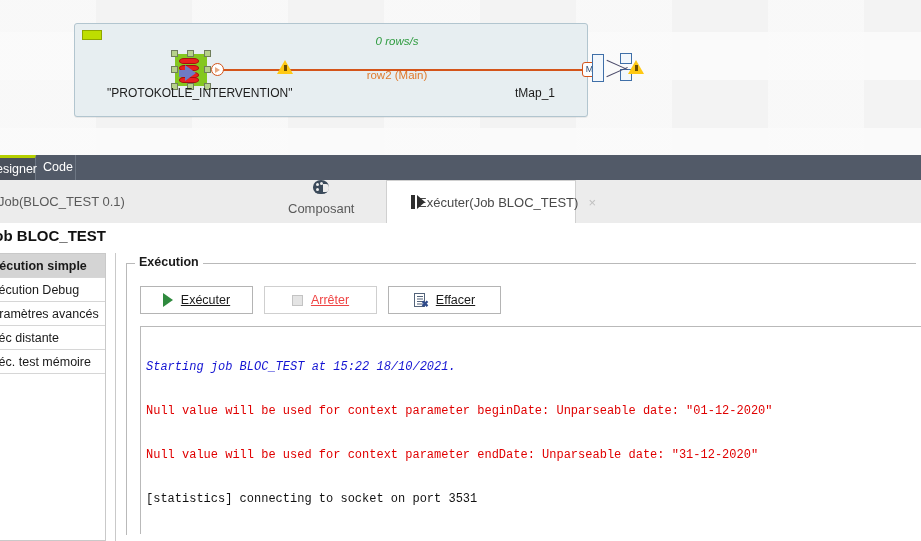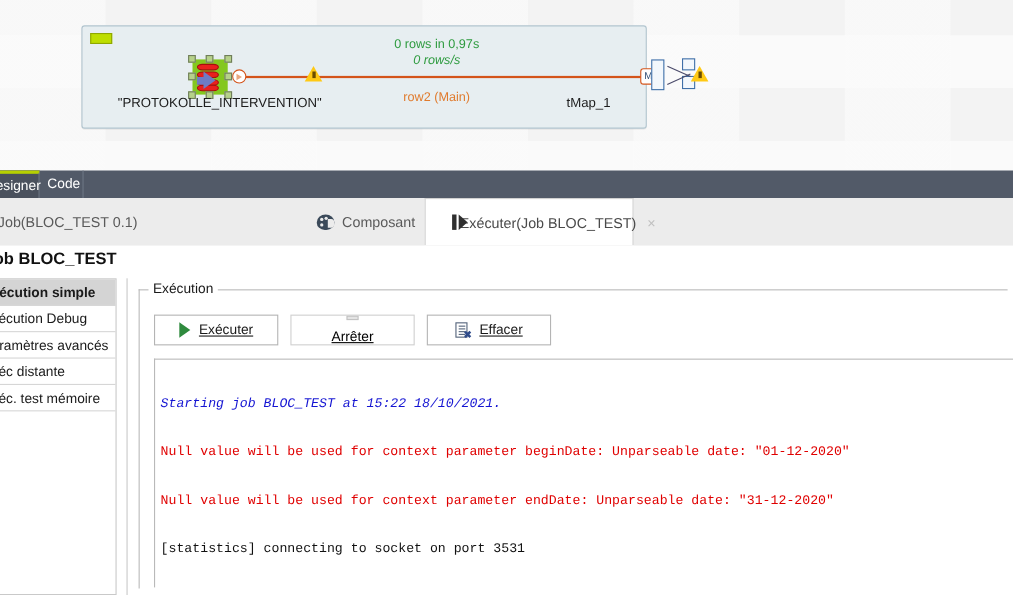--- a/index.html
+++ b/index.html
@@ -255,21 +255,21 @@
   .vtab.active {
     background:#ffffff;
     border-left:1px solid #d0d0d0;
     border-right:1px solid #d0d0d0;
     border-top:1px solid #d0d0d0;
     color:#4a4a4a;
     padding-left:24px;
   }
   .vtab-job      { left:-12px; }
   .vtab-contexts { left:122px; }
-  .vtab-composant{ left:278px; }
+  .vtab-composant{ left:278px;flex-direction:column; }
   .vtab-executer { left:386px; width:190px; }
   .vtab-close {
     color:#c0c0c0; font-size:13px; margin-left:3px;
   }
 
   .ico { display:inline-block; position:relative; }
   .ico-ctx { width:14px; height:16px; }
   .ico-ctx .sheet{
     position:absolute; left:0; top:0; width:11px; height:14px;
     border:1.3px solid #3b4a5a; background:#fff; box-sizing:border-box;
@@ -372,35 +372,36 @@
     border-bottom:none;
     box-sizing:border-box;
   }
   .group-legend {
     position:absolute; left:8px; top:-9px;
     background:#ffffff;
     padding:0 4px;
     font-size:12.5px;
     color:#1a1a1a;
     font-family:"Liberation Sans", sans-serif;
+    font-weight:bold;
   }
 
   .btnrow { position:absolute; left:13px; top:22px; display:flex; gap:11px; }
   .btn {
     height:28px;
     min-width:113px;
     border:1px solid #b4b4b4;
     background:#ffffff;
     display:flex; align-items:center; justify-content:center; gap:8px;
     font-size:12.5px; color:#1a1a1a;
     box-sizing:border-box;
     font-family:"Liberation Sans", sans-serif;
     text-decoration:underline;
   }
-  .btn.disabled { color:#000000; border-color:#cfcfcf;flex-direction:column; }
+  .btn.disabled { color:#ef4444; border-color:#cfcfcf; }
   .ico-play {
     width:0;height:0;
     border-left:10px solid #2f8a3e;
     border-top:7px solid transparent;
     border-bottom:7px solid transparent;
   }
   .ico-stop {
     width:11px;height:11px;
     background:#e4e4e4;
     border:1.4px solid #c3c3c3;
@@ -448,21 +449,20 @@
 <div id="canvas">
 
   <div class="subjob">
     <div class="subjob-badge"></div>
 
     <div class="link-line"></div>
     <div class="link-arrow-left"></div>
     <div class="link-badge-m">M</div>
 
     <div class="link-labels">
-      <div class="lbl-rows">0 rows in 0,97s</div>
       <div class="lbl-rate">0 rows/s</div>
       <div class="lbl-row2">row2 (Main)</div>
     </div>
 
     <div class="comp-db">
       <div class="sel-bg"></div>
       <div class="db-cyl">
         <div class="ring r1"></div>
           <div class="ring r2"></div>
         <div class="ring r3"></div>

